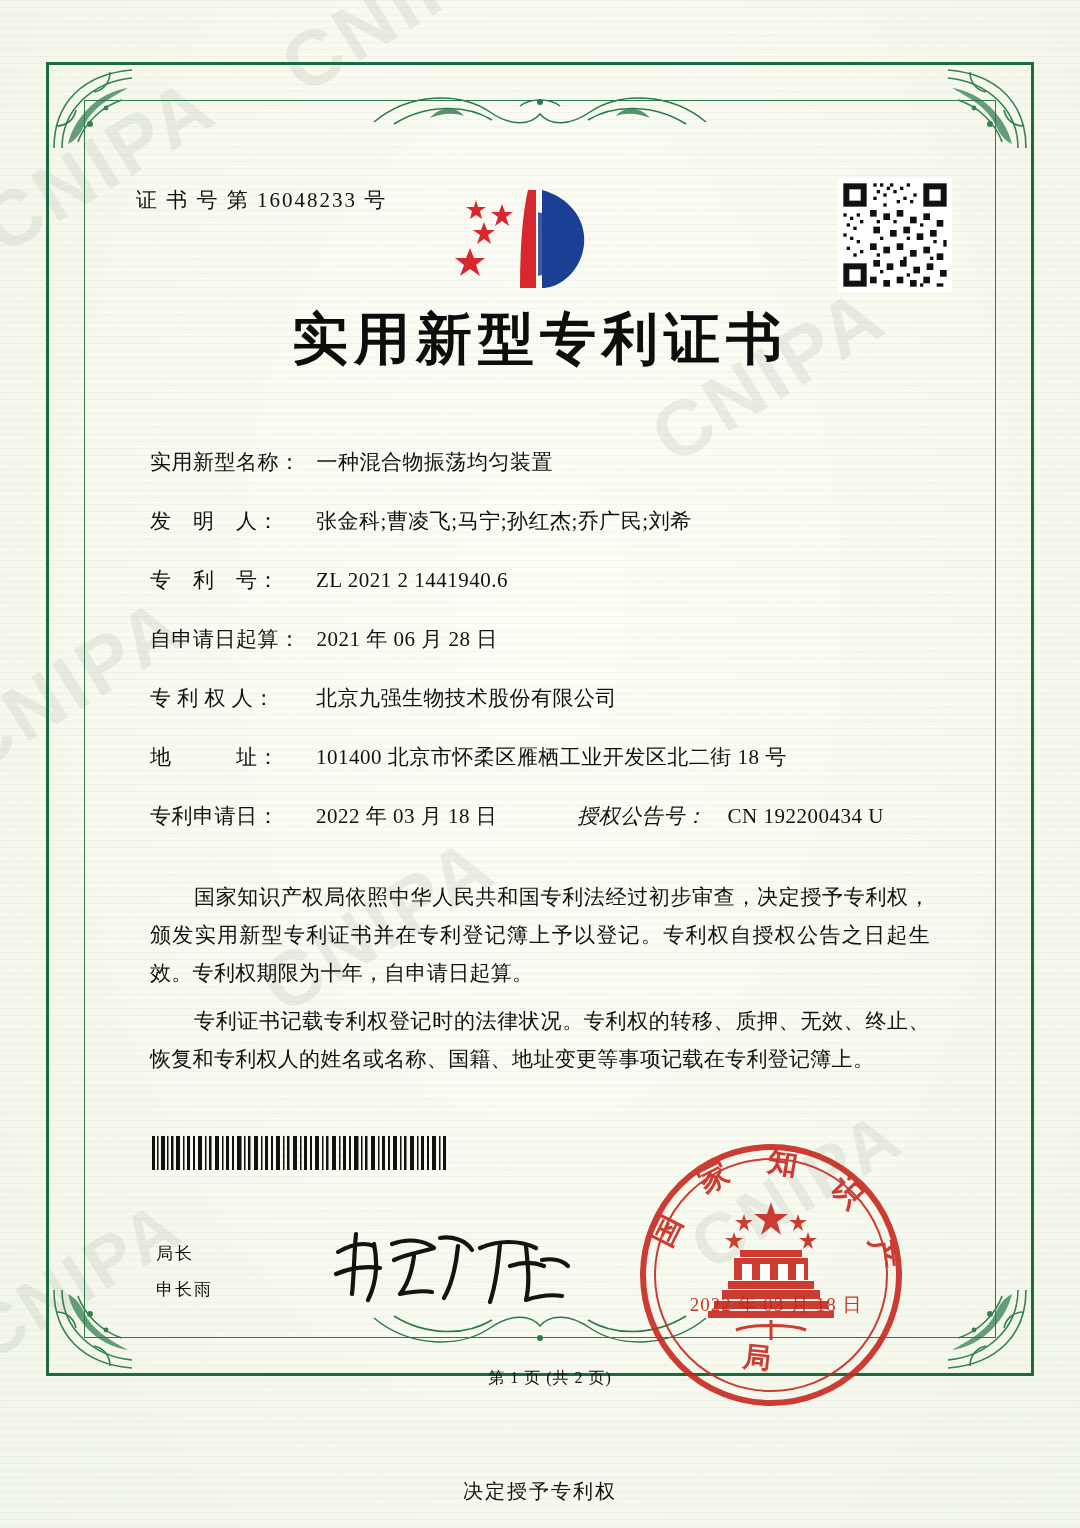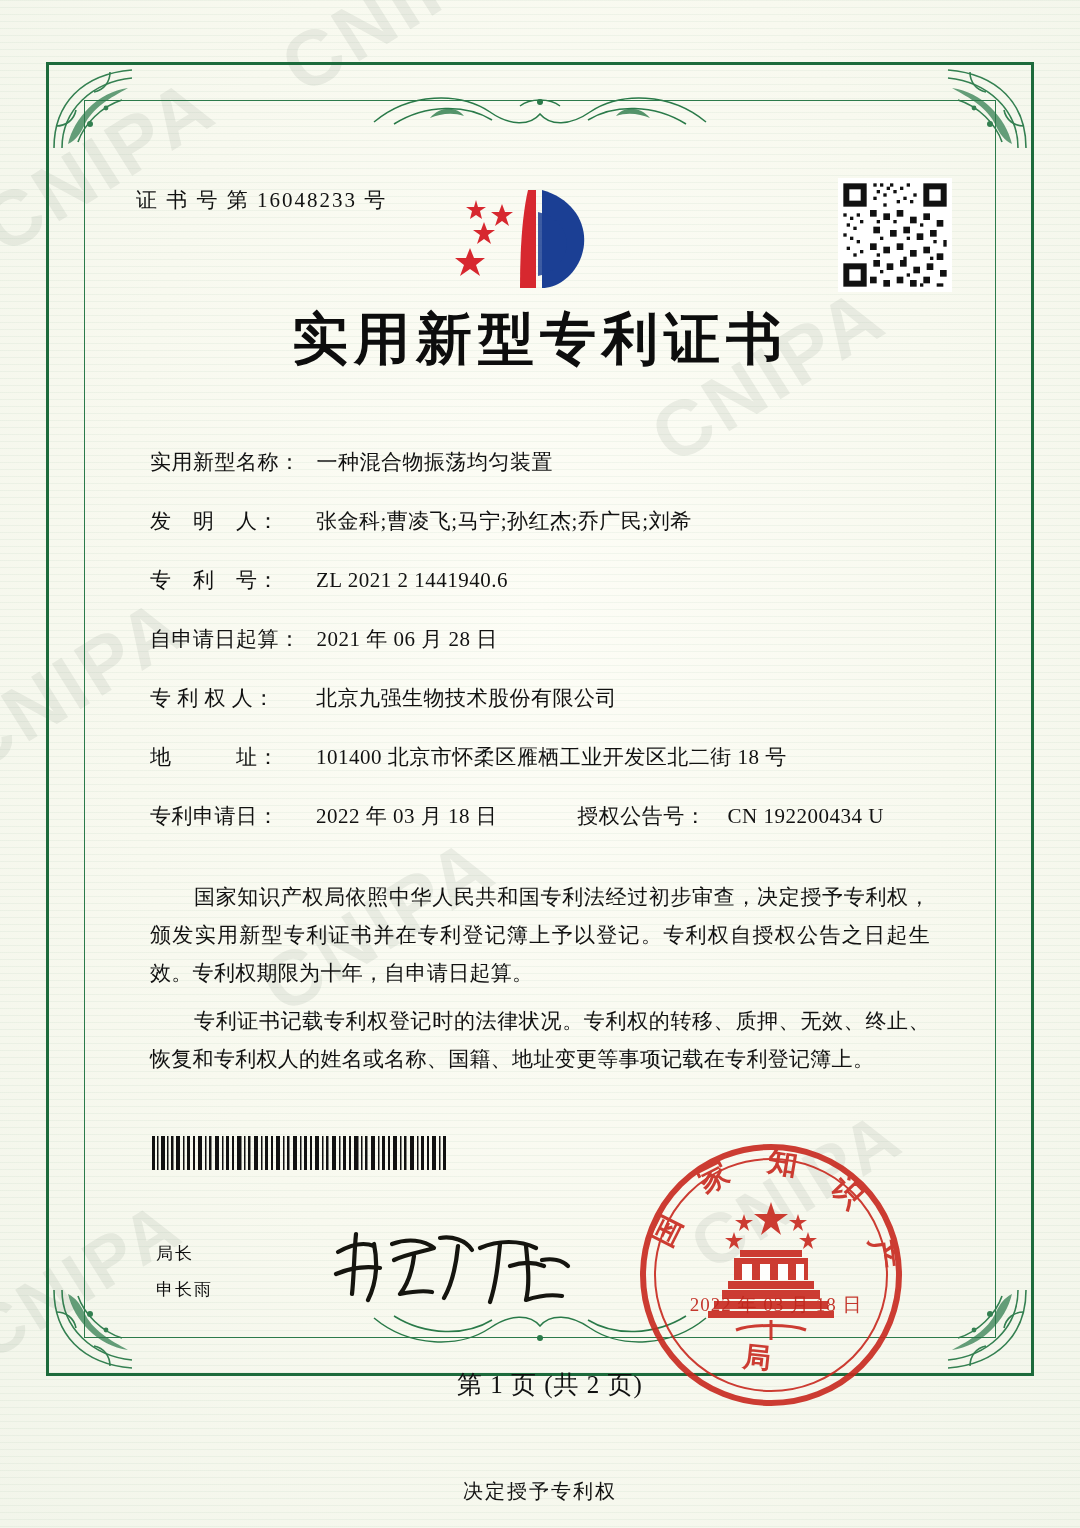--- a/index.html
+++ b/index.html
@@ -165,20 +165,21 @@
   }
   .val {
     letter-spacing: 0.5px;
     margin-left: 16px;
   }
   .row-two .col2 {
     margin-left: 80px;
   }
   .row-two .lbl2 {
     letter-spacing: 0.5px;
+    font-style: italic;
   }
 
   
   .paras {
     position: absolute;
     left: 150px;
     right: 150px;
     top: 878px;
     font-size: 21px;
     line-height: 38px;
@@ -238,21 +239,21 @@
     color: #c0271d;
     opacity: 0.92;
   }
 
   .page-num {
     position: absolute;
     left: 0;
     right: 0;
     top: 1368px;
     text-align: center;
-    font-size: 25px;
+    font-size: 16px;
     letter-spacing: 1px;
     color: #111;
     margin-left: 20px;
   }
   .footer-note {
     position: absolute;
     left: 0;
     right: 0;
     top: 1478px;
     text-align: center;

